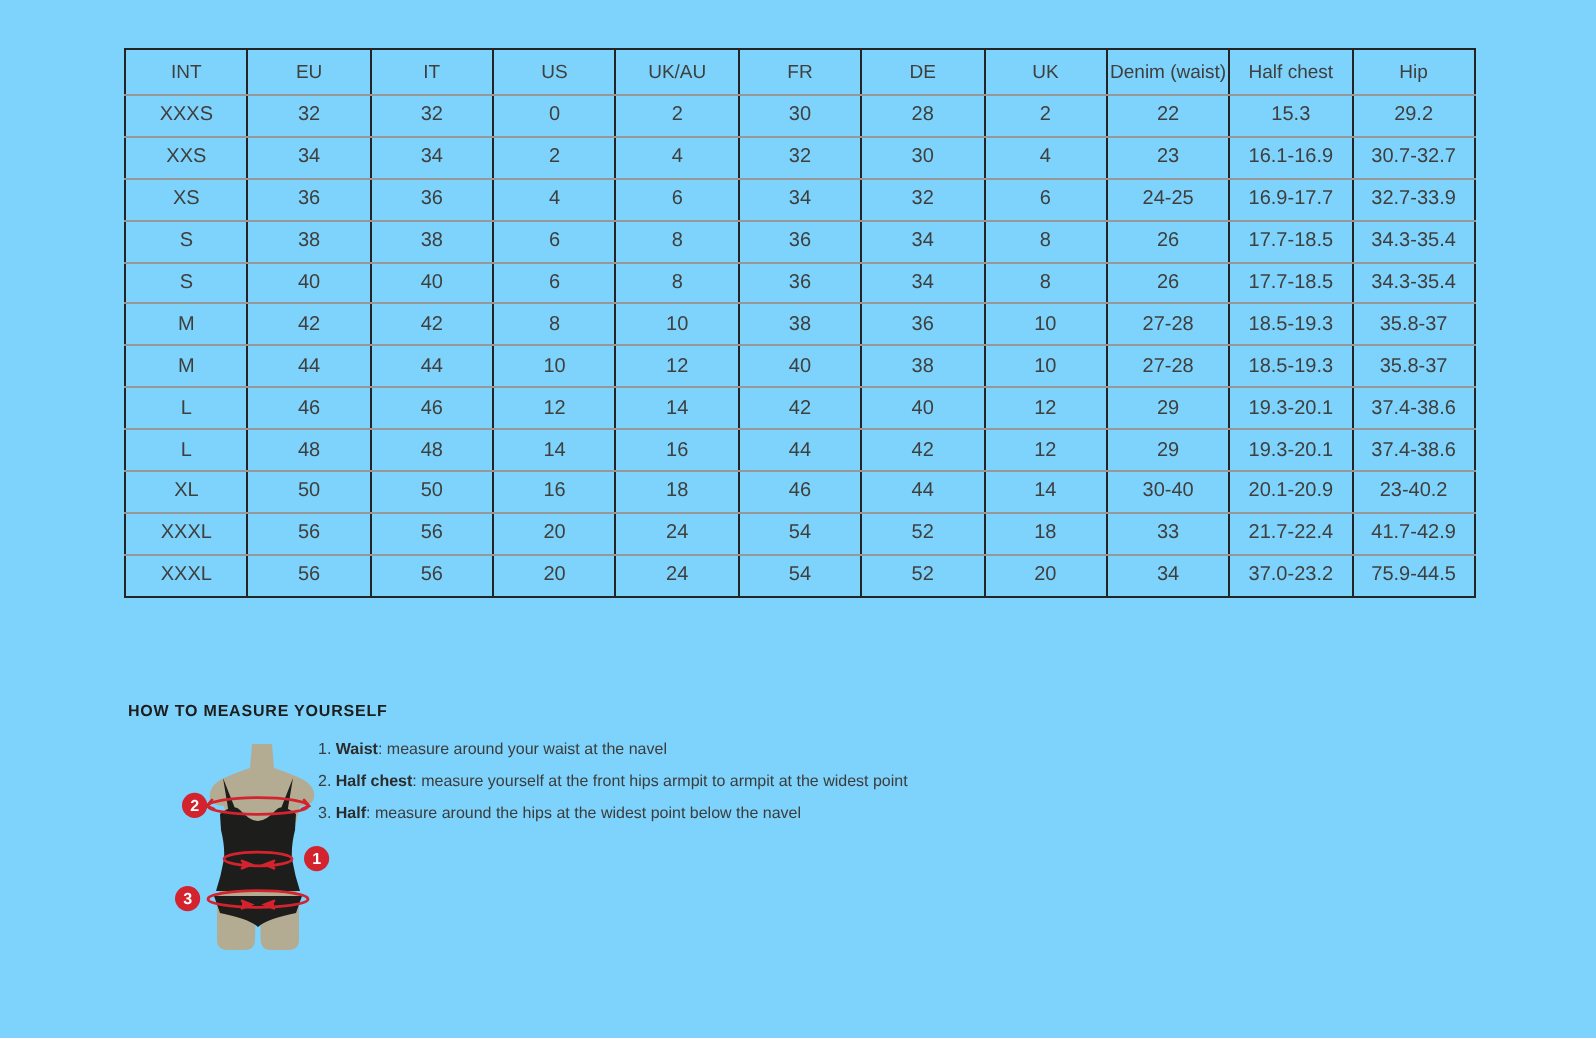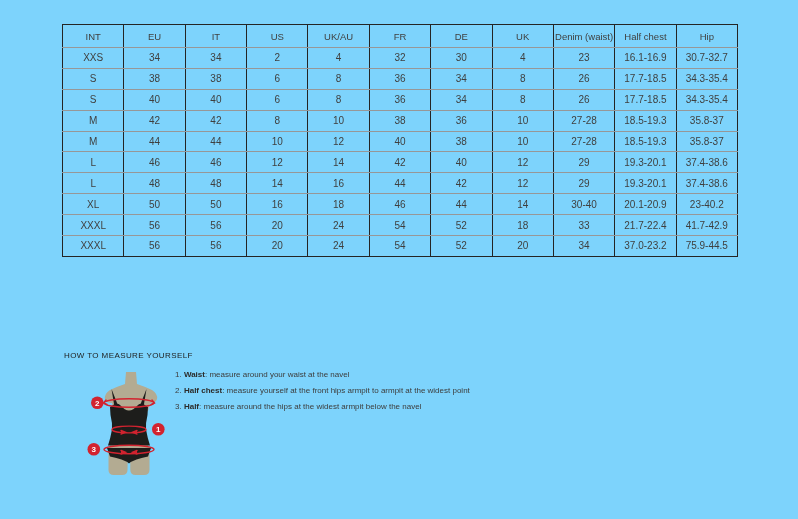--- a/index.html
+++ b/index.html
@@ -12,23 +12,23 @@
               font-size:10px;color:#3f3f3e;}
   #size-table th,#size-table td{
       font-weight:400;text-align:center;vertical-align:middle;padding:0;
       border-left:1.5px solid #242424;border-right:1.5px solid #242424;
       border-top:1px solid #979797;border-bottom:1px solid #979797;}
   #size-table thead th{height:22px;font-size:9.5px;border-top:1.5px solid #242424;}
   #size-table td{height:19.9px;}
   #size-table tbody tr:last-child td{border-bottom:1.5px solid #242424;}
 
   
-  .measure-heading{position:absolute;left:64px;top:351px;font-size:8px;font-weight:400;
+  .measure-heading{position:absolute;left:64px;top:351px;font-size:8px;font-weight:700;
                    letter-spacing:.4px;color:#1d1d1b;}
-  .measure-list{position:absolute;left:175px;top:370px;font-size:8px;color:#3c3c3b;}
+  .measure-list{position:absolute;left:159px;top:370px;font-size:8px;color:#3c3c3b;}
   .m-item{margin-bottom:5.5px;line-height:10.5px;white-space:nowrap;}
   .m-item b{font-weight:700;color:#2b2b2a;}
   .figure-wrap{position:absolute;left:84px;top:369px;width:88px;height:108px;}
   .figure-wrap svg{display:block;width:88px;height:108px;}
 </style>
 </head>
 <body>
 
 <div class="page">
 
@@ -43,31 +43,57 @@
         <th>FR</th>
         <th>DE</th>
         <th>UK</th>
         <th>Denim (waist)</th>
         <th>Half chest</th>
         <th>Hip</th>
       </tr>
     </thead>
     <tbody>
         <tr>
+          <td>XXXS</td>
+          <td>32</td>
+          <td>32</td>
+          <td>0</td>
+          <td>2</td>
+          <td>30</td>
+          <td>28</td>
+          <td>2</td>
+          <td>22</td>
+          <td>15.3</td>
+          <td>29.2</td>
+        </tr>
+        <tr>
           <td>XXS</td>
           <td>34</td>
           <td>34</td>
           <td>2</td>
           <td>4</td>
           <td>32</td>
           <td>30</td>
           <td>4</td>
           <td>23</td>
           <td>16.1-16.9</td>
           <td>30.7-32.7</td>
+        </tr>
+        <tr>
+          <td>XS</td>
+          <td>36</td>
+          <td>36</td>
+          <td>4</td>
+          <td>6</td>
+          <td>34</td>
+          <td>32</td>
+          <td>6</td>
+          <td>24-25</td>
+          <td>16.9-17.7</td>
+          <td>32.7-33.9</td>
         </tr>
         <tr>
           <td>S</td>
           <td>38</td>
           <td>38</td>
           <td>6</td>
           <td>8</td>
           <td>36</td>
           <td>34</td>
           <td>8</td>
@@ -230,17 +256,17 @@
   </div>
 
   <div class="measure-list">
     <div class="m-item">
       <span>1. </span><b>Waist</b><span>: measure around your waist at the navel</span>
     </div>
     <div class="m-item">
       <span>2. </span><b>Half chest</b><span>: measure yourself at the front hips armpit to armpit at the widest point</span>
     </div>
     <div class="m-item">
-      <span>3. </span><b>Half</b><span>: measure around the hips at the widest armpit below the navel</span>
+      <span>3. </span><b>Half</b><span>: measure around the hips at the widest point below the navel</span>
     </div>
   </div>
 
 </div>
 
 </body></html>

